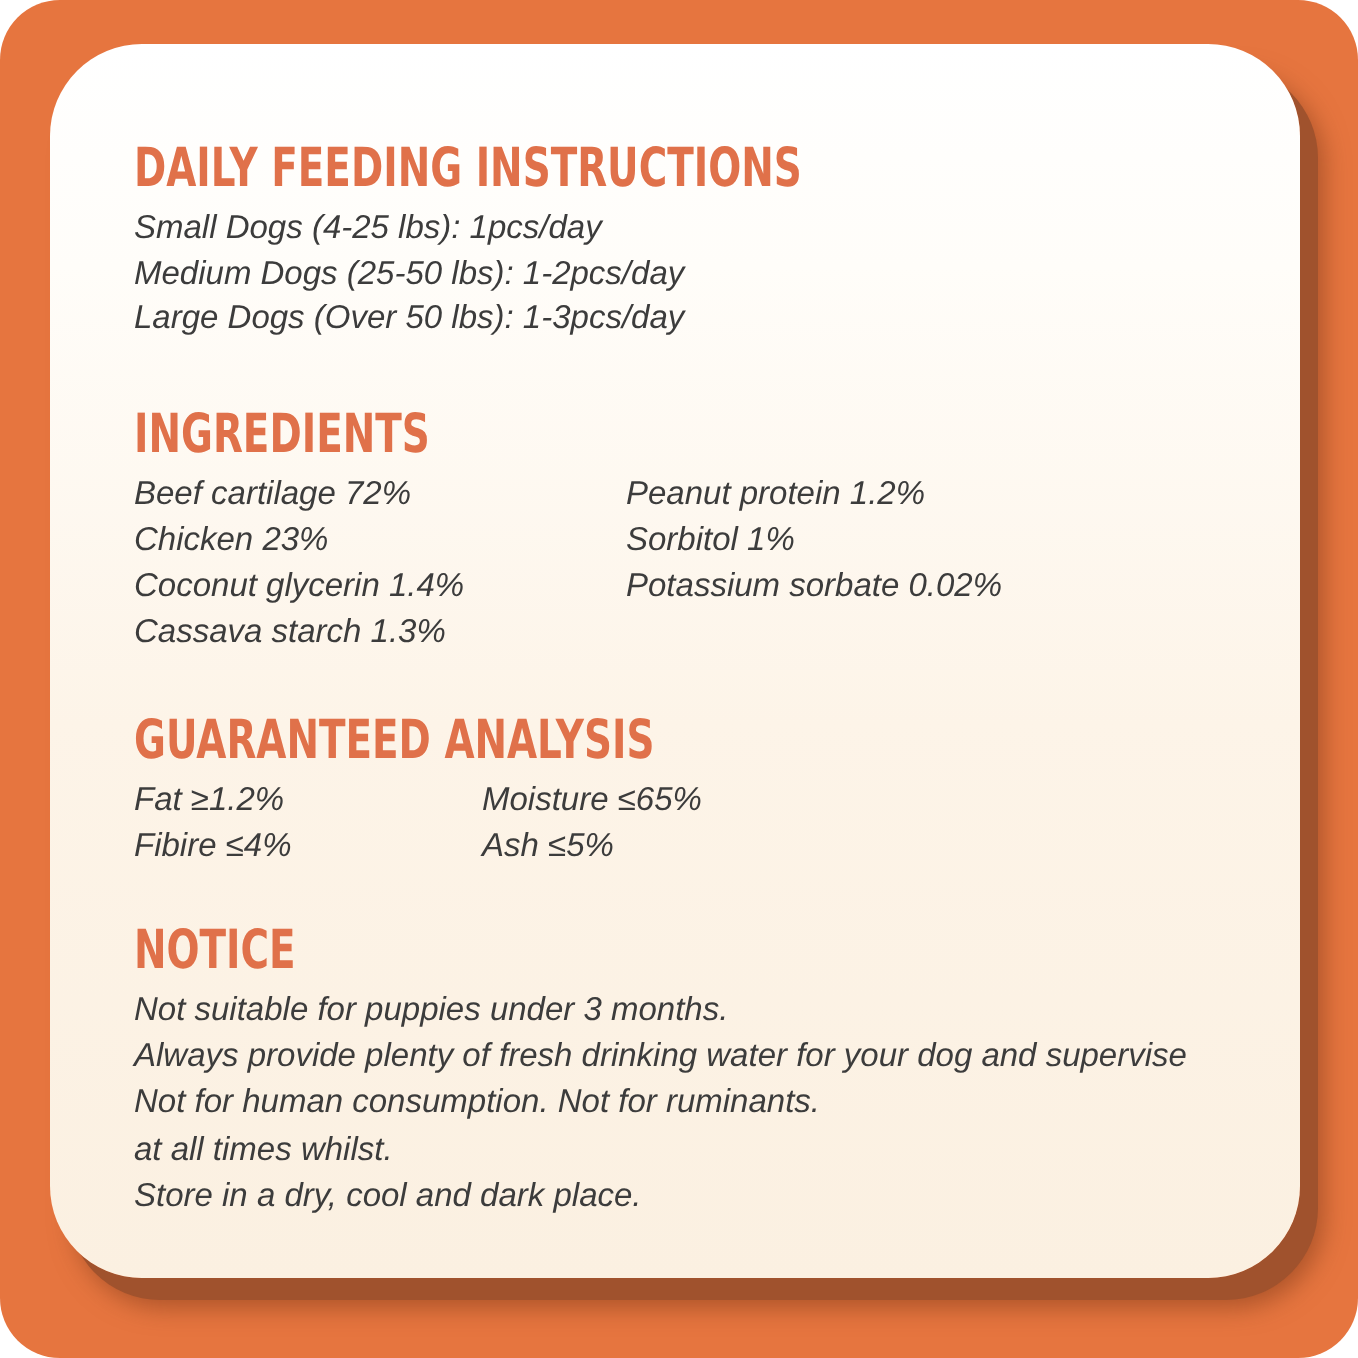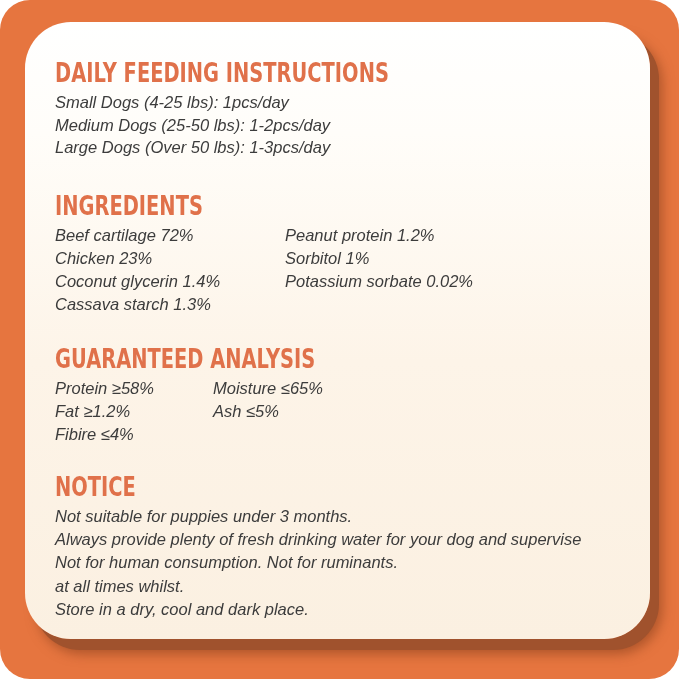--- a/index.html
+++ b/index.html
@@ -50,28 +50,29 @@
   }
   .body-text {
     color: #3C3C3C;
     font-size: 16.5px;
   }
   .line {
     line-height: 22.5px;
     white-space: nowrap;
     font-style: italic;
   }
-  .sec { margin: 0; }
+  .sec { margin: 12px; }
   .sec-ingredients { margin-top: 32px; }
   .sec-analysis   { margin-top: 28px; }
   .sec-notice     { margin-top: 26px; }
   .rows { margin-top: 3px; }
   .cols {
     display: flex;
     margin-top: 3px;
+    gap: 16px;
   }
   .col1-ingredients { width: 230px; flex: none; }
   .col1-analysis    { width: 158px; flex: none; }
   .col2 { flex: 1; }
   .cols .line { line-height: 23px; }
   .sec-notice .line { line-height: 23.4px; }
 </style>
 </head>
 <body>
 
@@ -103,21 +104,20 @@
             <div class="line">Sorbitol 1%</div>
             <div class="line">Potassium sorbate 0.02%</div>
           </div>
         </div>
       </div>
 
       <div class="sec sec-analysis">
         <div class="heading">GUARANTEED ANALYSIS</div>
         <div class="cols">
           <div class="col1-analysis">
-            <div class="line">Protein ≥58%</div>
             <div class="line">Fat ≥1.2%</div>
             <div class="line">Fibire ≤4%</div>
           </div>
           <div class="col2">
             <div class="line">Moisture ≤65%</div>
             <div class="line">Ash ≤5%</div>
           </div>
         </div>
       </div>
 

